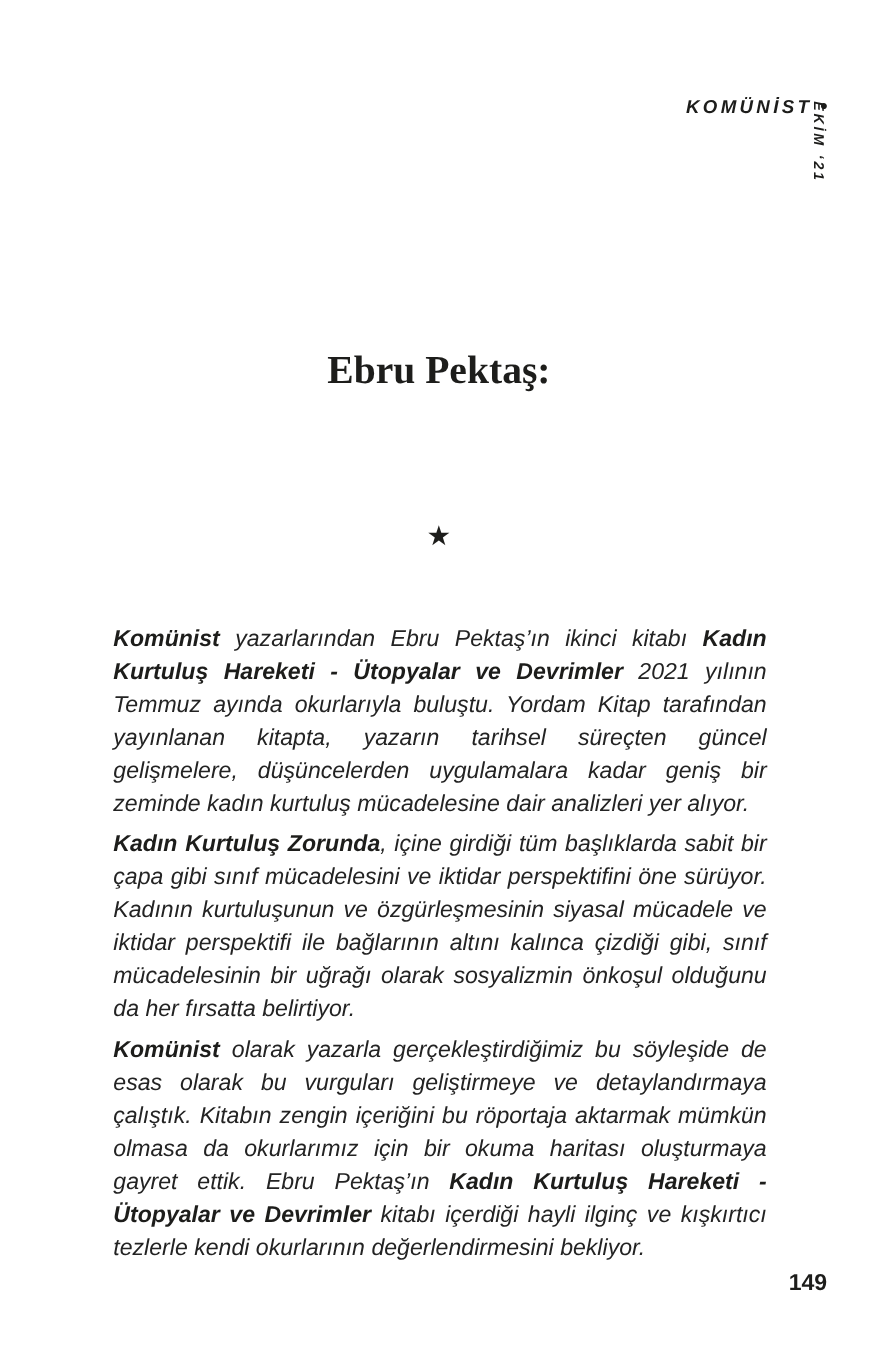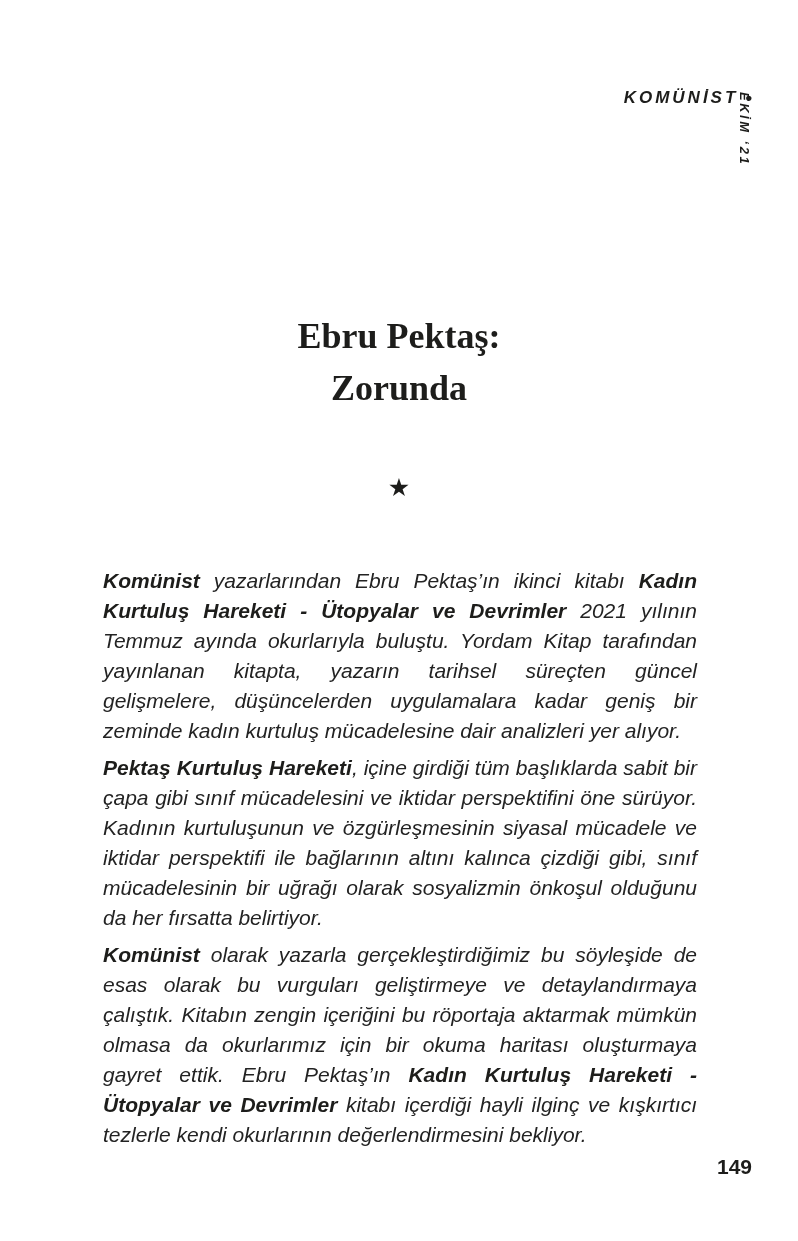--- a/index.html
+++ b/index.html
@@ -122,26 +122,25 @@
 
   <div class="journal-header">
     <span>KOMÜNİST</span>
     <span class="bullet">•</span>
   </div>
 
   <div class="issue-date">EKİM ‘21</div>
 
   <div class="title-block">
     <div>Ebru Pektaş:</div>
-    <div>Zorunda</div>
   </div>
 
   <div class="star-divider">★</div>
 
   <div class="article-body">
       <p><span class="b">Komünist</span><span> yazarlarından Ebru Pektaş’ın ikinci kitabı </span><span class="b">Kadın Kurtuluş Hareketi - Ütopyalar ve Devrimler</span><span> 2021 yılının Temmuz ayında okurlarıyla buluştu. Yordam Kitap tarafından yayınlanan kitapta, yazarın tarihsel süreçten güncel gelişmelere, düşüncelerden uygulamalara kadar geniş bir zeminde kadın kurtuluş mücadelesine dair analizleri yer alıyor.</span></p>
-      <p><span class="b">Pektaş Kurtuluş Hareketi</span><span>, içine girdiği tüm başlıklarda sabit bir çapa gibi sınıf mücadelesini ve iktidar perspektifini öne sürüyor. Kadının kurtuluşunun ve özgürleşmesinin siyasal mücadele ve iktidar perspektifi ile bağlarının altını kalınca çizdiği gibi, sınıf mücadelesinin bir uğrağı olarak sosyalizmin önkoşul olduğunu da her fırsatta belirtiyor.</span></p>
+      <p><span class="b">Kadın Kurtuluş Zorunda</span><span>, içine girdiği tüm başlıklarda sabit bir çapa gibi sınıf mücadelesini ve iktidar perspektifini öne sürüyor. Kadının kurtuluşunun ve özgürleşmesinin siyasal mücadele ve iktidar perspektifi ile bağlarının altını kalınca çizdiği gibi, sınıf mücadelesinin bir uğrağı olarak sosyalizmin önkoşul olduğunu da her fırsatta belirtiyor.</span></p>
       <p><span class="b">Komünist</span><span> olarak yazarla gerçekleştirdiğimiz bu söyleşide de esas olarak bu vurguları geliştirmeye ve detaylandırmaya çalıştık. Kitabın zengin içeriğini bu röportaja aktarmak mümkün olmasa da okurlarımız için bir okuma haritası oluşturmaya gayret ettik. Ebru Pektaş’ın </span><span class="b">Kadın Kurtuluş Hareketi - Ütopyalar ve Devrimler</span><span> kitabı içerdiği hayli ilginç ve kışkırtıcı tezlerle kendi okurlarının değerlendirmesini bekliyor.</span></p>
     </div>
 
   <div class="page-number">149</div>
 
 </div>
 
 </body></html>

